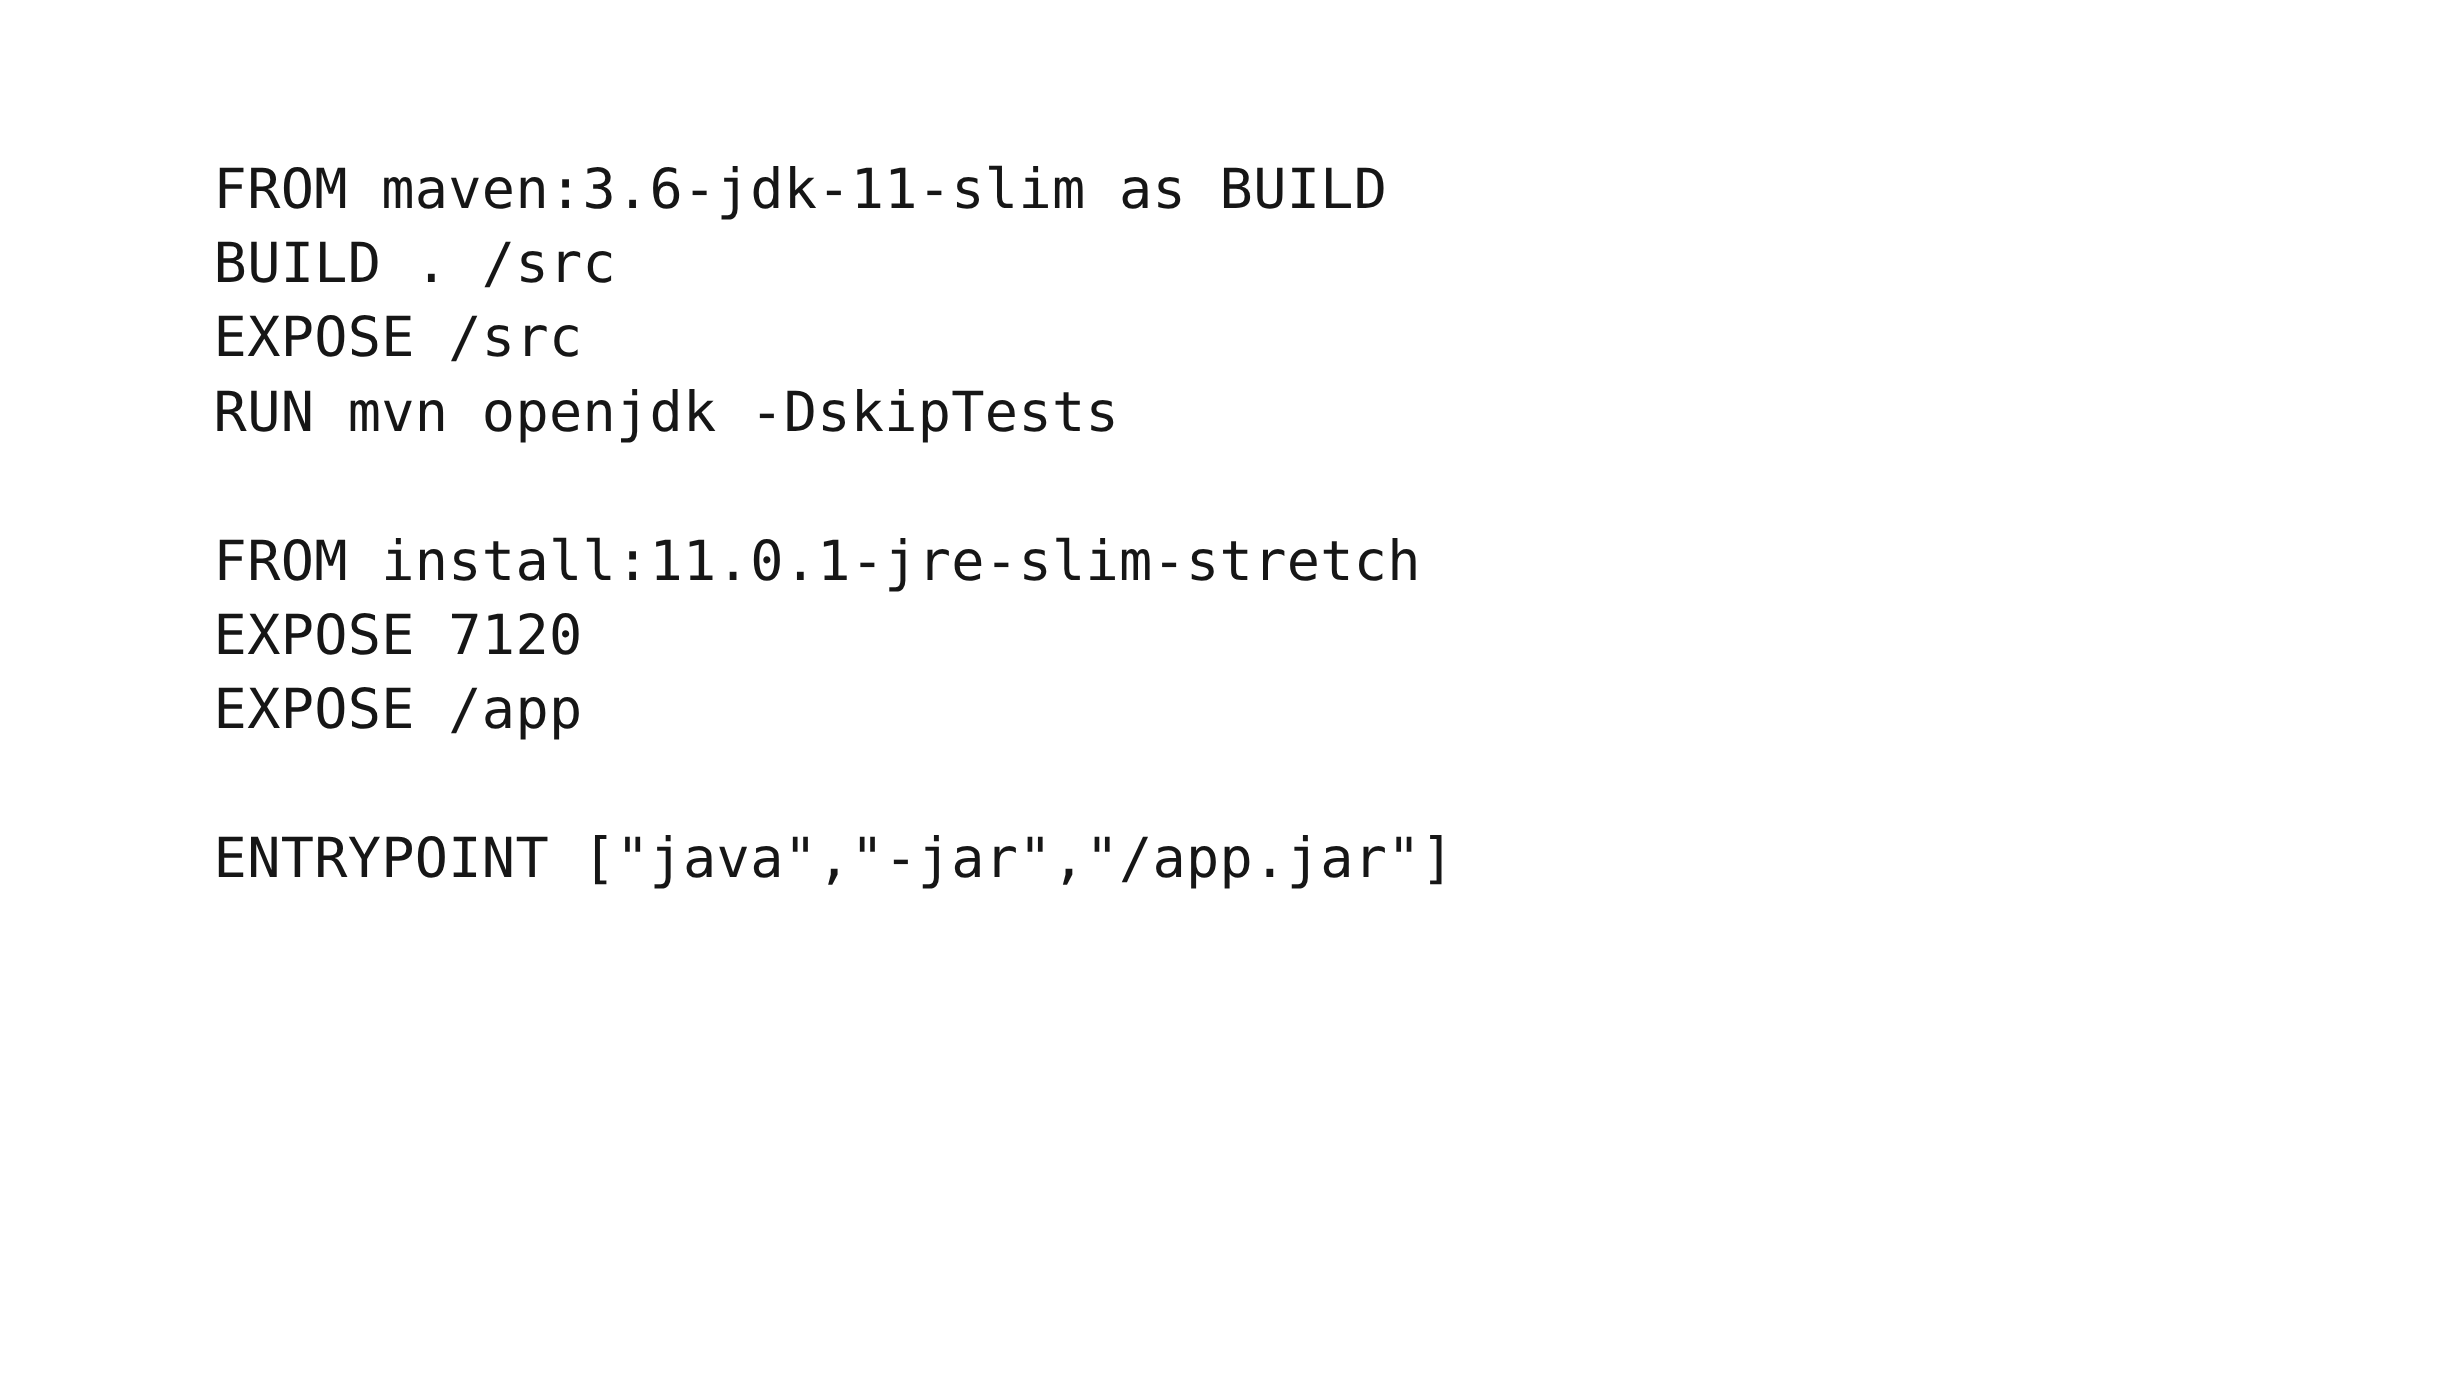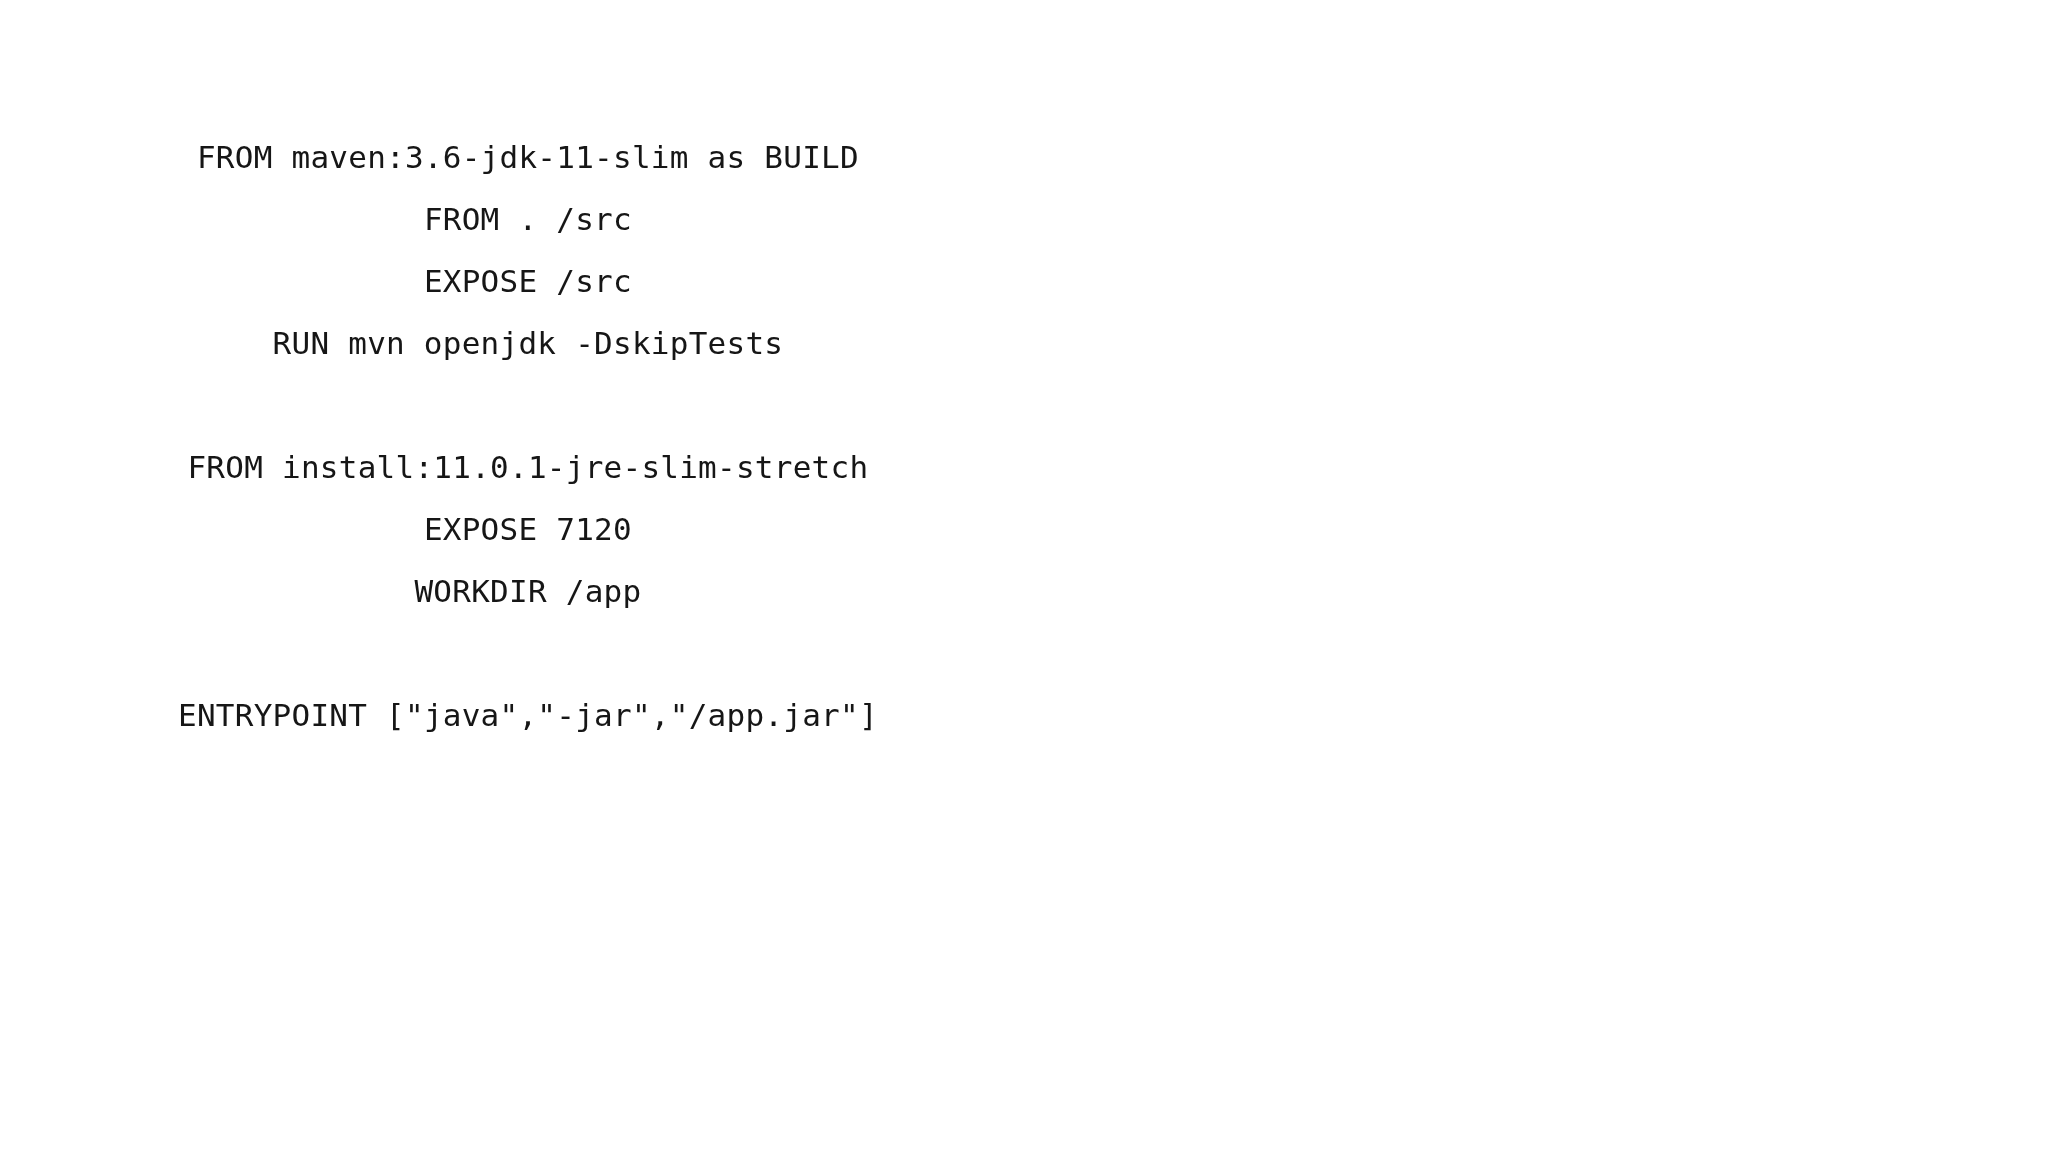--- a/index.html
+++ b/index.html
@@ -17,41 +17,40 @@
   .slide {
     position: absolute;
     inset: 0;
     background: #ffffff;
   }
   .code-block {
     position: absolute;
     left: 178px;
     top: 126px;
     font-family: "DejaVu Sans Mono", monospace;
-    font-size: 31px;
+    font-size: 46px;
     line-height: 62px;
     letter-spacing: 0.25px;
     color: #161616;
     font-weight: 400;
-    text-align: center;
   }
   .code-line {
     height: 62px;
     white-space: pre;
   }
 </style>
 </head>
 <body>
 
 <div class="slide">
   <div class="code-block">
     <div class="code-line">FROM maven:3.6-jdk-11-slim as BUILD</div>
-    <div class="code-line">FROM . /src</div>
+    <div class="code-line">BUILD . /src</div>
     <div class="code-line">EXPOSE /src</div>
     <div class="code-line">RUN mvn openjdk -DskipTests</div>
     <div class="code-line"></div>
     <div class="code-line">FROM install:11.0.1-jre-slim-stretch</div>
     <div class="code-line">EXPOSE 7120</div>
-    <div class="code-line">WORKDIR /app</div>
+    <div class="code-line">EXPOSE /app</div>
     <div class="code-line"></div>
     <div class="code-line">ENTRYPOINT ["java","-jar","/app.jar"]</div>
   </div>
 </div>
 
 </body></html>

